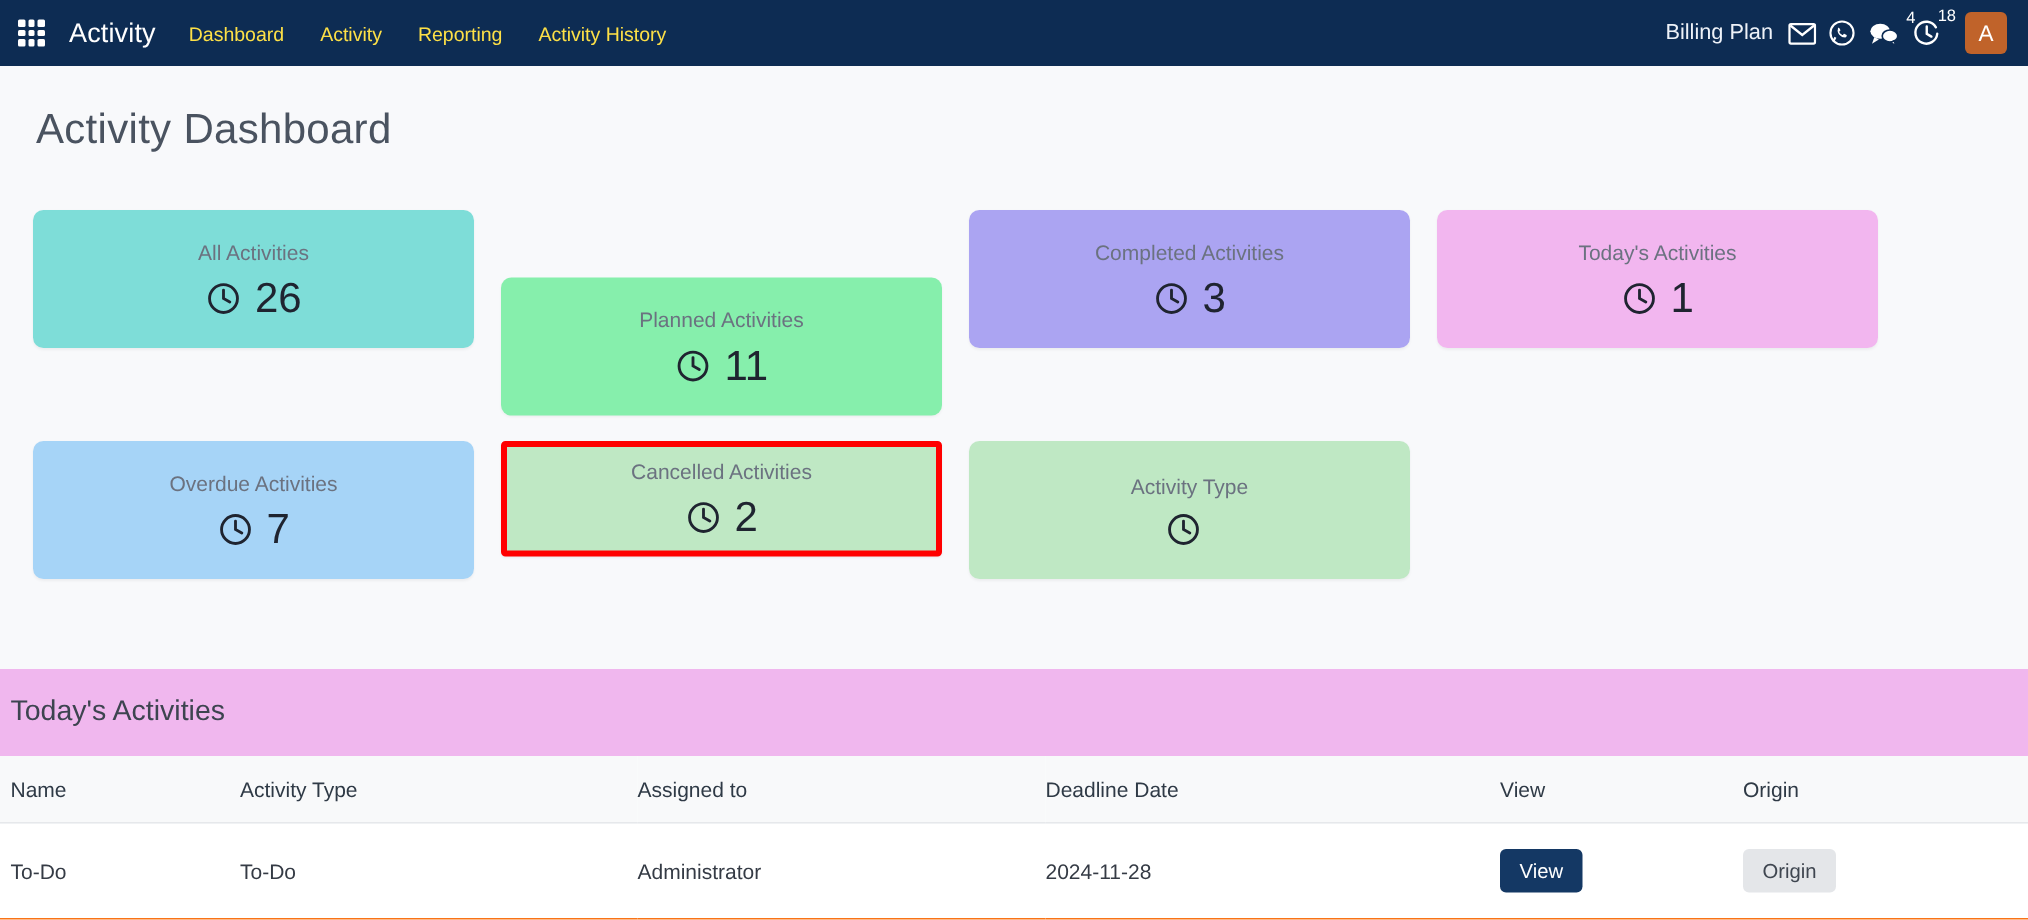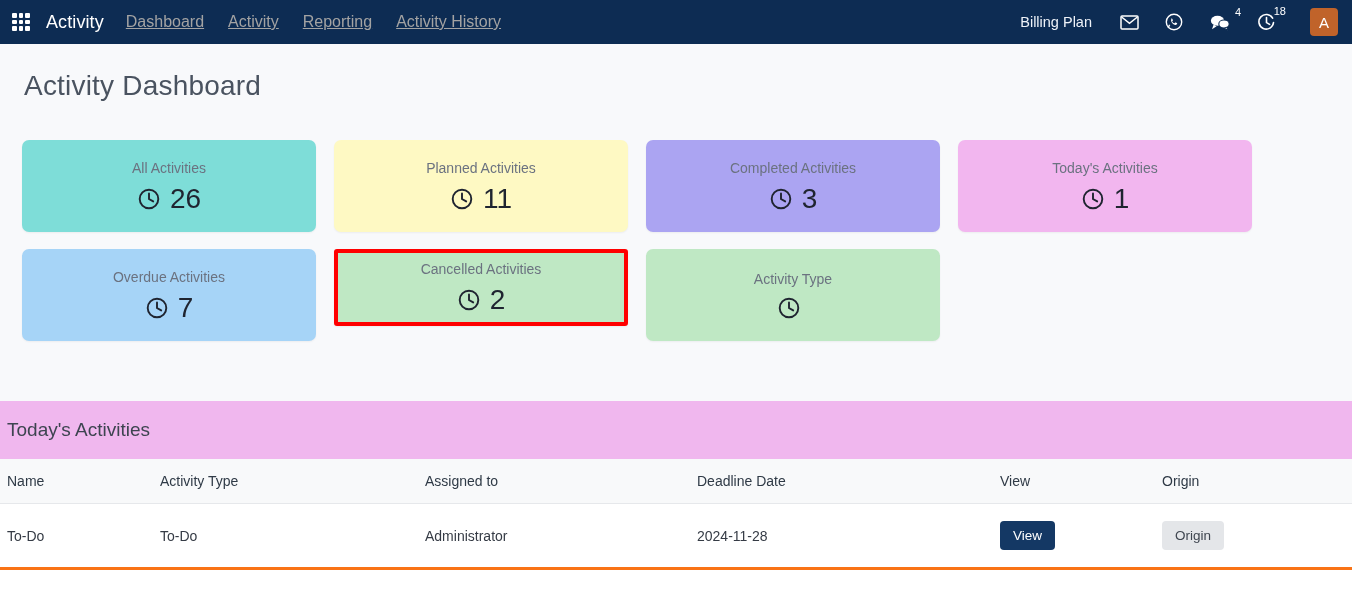--- a/index.html
+++ b/index.html
@@ -33,31 +33,30 @@
   .brand {
     font-size: 18px;
     margin-left: 12px;
     margin-right: 22px;
     color: #ffffff;
     letter-spacing: .1px;
     cursor: pointer;
   }
   .nav-links { display: flex; align-items: center; gap: 24px; }
   .nav-link {
-    font-size: 16px;
-    color: #a3a3a3;
+    font-size: 13px;
+    color: #fde047;
     cursor: pointer;
     white-space: nowrap;
-    text-decoration: underline;
   }
   .nav-right {
     margin-left: auto;
     display: flex;
     align-items: center;
-    gap: 26px;
+    gap: 8px;
     padding-right: 4px;
   }
   .billing {
     font-size: 14.5px;
     color: #eef2f8;
     cursor: pointer;
     margin-right: 2px;
   }
   .nav-ico {
     position: relative;
@@ -274,21 +273,21 @@
         <span>
           <svg width="24" height="24" viewBox="0 0 24 24">
               <circle cx="12" cy="12" r="9.3" fill="none" stroke="#1f2430" stroke-width="1.9"></circle>
               <path d="M12 6.4 L12 12 L16.2 14.4" fill="none" stroke="#1f2430" stroke-width="1.9" stroke-linecap="round"></path>
             </svg>
         </span>
         <span>26</span>
       </div>
     </div>
 
-    <div class="card" style="background: #fef9c3;">
+    <div class="card" style="background: #86efac; margin-top: 45px;">
       <div class="card-title">Planned Activities</div>
       <div class="card-value">
         <span>
           <svg width="24" height="24" viewBox="0 0 24 24">
               <circle cx="12" cy="12" r="9.3" fill="none" stroke="#1f2430" stroke-width="1.9"></circle>
               <path d="M12 6.4 L12 12 L16.2 14.4" fill="none" stroke="#1f2430" stroke-width="1.9" stroke-linecap="round"></path>
             </svg>
         </span>
         <span>11</span>
       </div>

